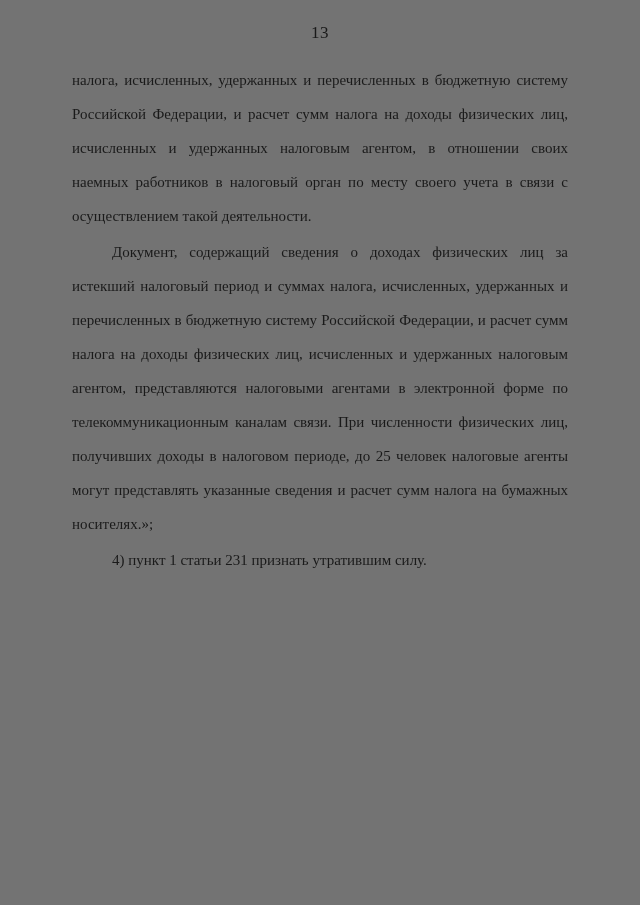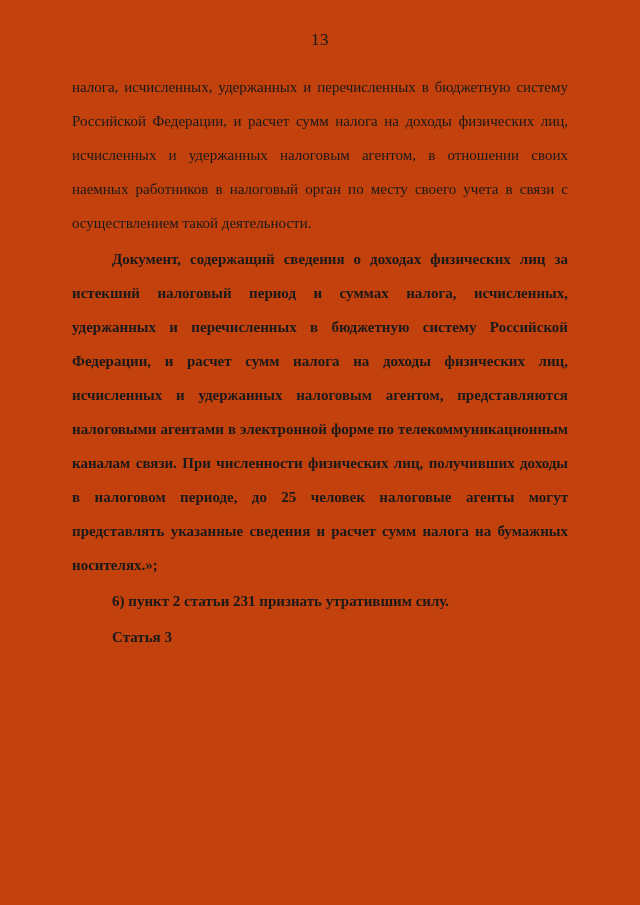--- a/index.html
+++ b/index.html
@@ -4,24 +4,24 @@
 <style>
   html, body {
     margin: 0;
     padding: 0;
     background: #ffffff;
   }
   .page {
     position: relative;
     width: 640px;
     height: 905px;
-    background: #c2410c;
+    background: #737373;
     overflow: hidden;
     box-sizing: border-box;
-    padding-top: 23px;
+    padding-top: 16px;
     font-family: "Liberation Serif", "DejaVu Serif", serif;
     color: #1a1a1a;
   }
   .page-number {
     text-align: center;
     font-size: 17px;
     line-height: 34px;
     letter-spacing: 0.5px;
   }
   .content {
@@ -29,21 +29,20 @@
     margin: 13px auto 0 auto;
     font-size: 15px;
     line-height: 34px;
   }
   .content p {
     margin: 0 0 2px 0;
     text-align: justify;
   }
   .para.indent {
     text-indent: 40px;
-    font-weight: bold;
   }
   
   .para.continues {
     text-align-last: justify;
   }
   .article-heading {
     font-weight: bold;
     text-indent: 40px;
     margin: 2px 0 2px 0 !important;
     text-align: left !important;
@@ -54,19 +53,18 @@
 
 <div class="page">
   <div class="page-number">13</div>
 
   <div class="content">
     <p class="para">налога, исчисленных, удержанных и перечисленных в бюджетную систему Российской Федерации, и расчет сумм налога на доходы физических лиц, исчисленных и удержанных налоговым агентом, в отношении своих наемных работников в налоговый орган по месту своего учета в связи с осуществлением такой деятельности.</p>
 
     <p class="para indent">Документ, содержащий сведения о доходах физических лиц за истекший налоговый период и суммах налога, исчисленных, удержанных и перечисленных в бюджетную систему Российской Федерации, и расчет сумм налога на доходы физических лиц, исчисленных и удержанных налоговым агентом, представляются налоговыми агентами в электронной форме по телекоммуникационным каналам связи. При численности физических лиц, получивших доходы в налоговом периоде, до 25 человек налоговые агенты могут представлять указанные сведения и расчет сумм налога на бумажных носителях.»;</p>
 
 
-    <p class="para indent">6) пункт 2 статьи 231 признать утратившим силу.</p>
+    <p class="para indent">4) пункт 1 статьи 231 признать утратившим силу.</p>
 
-    <p class="article-heading">Статья 3</p>
 
 
   </div>
 </div>
 
 </body></html>

